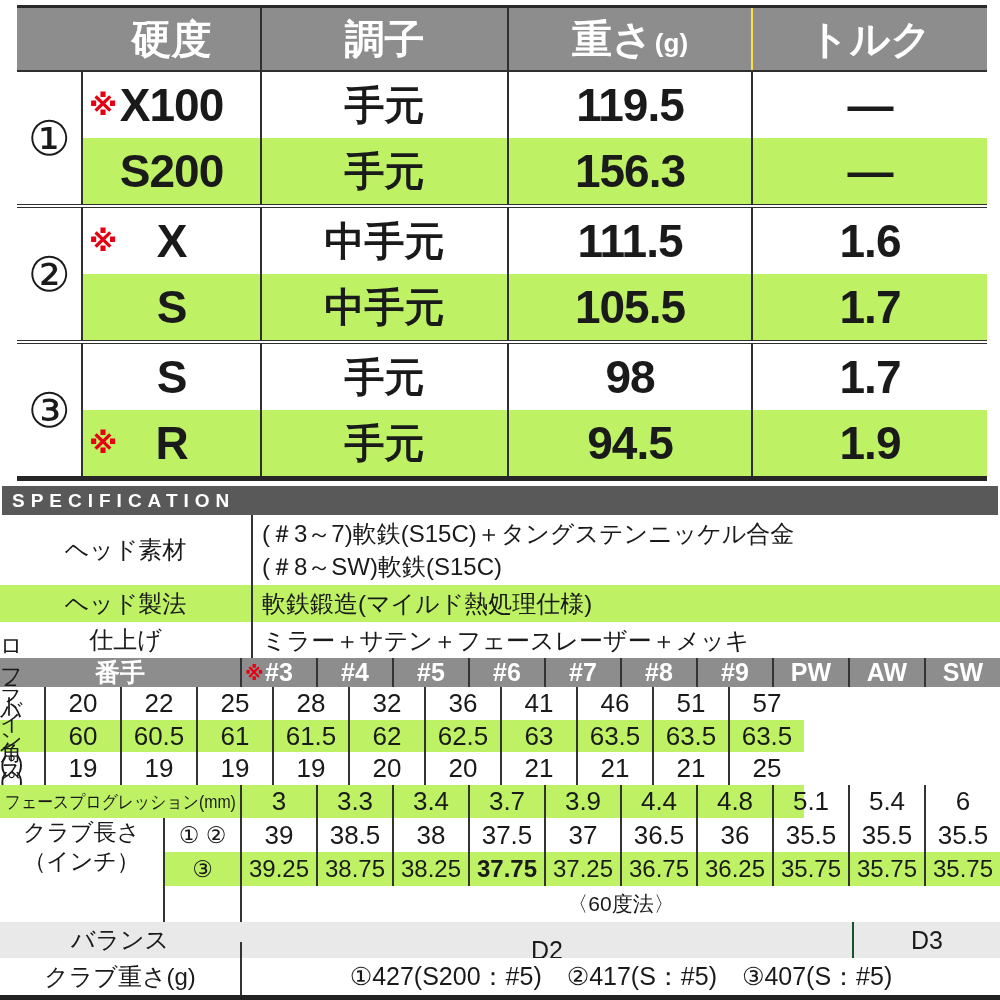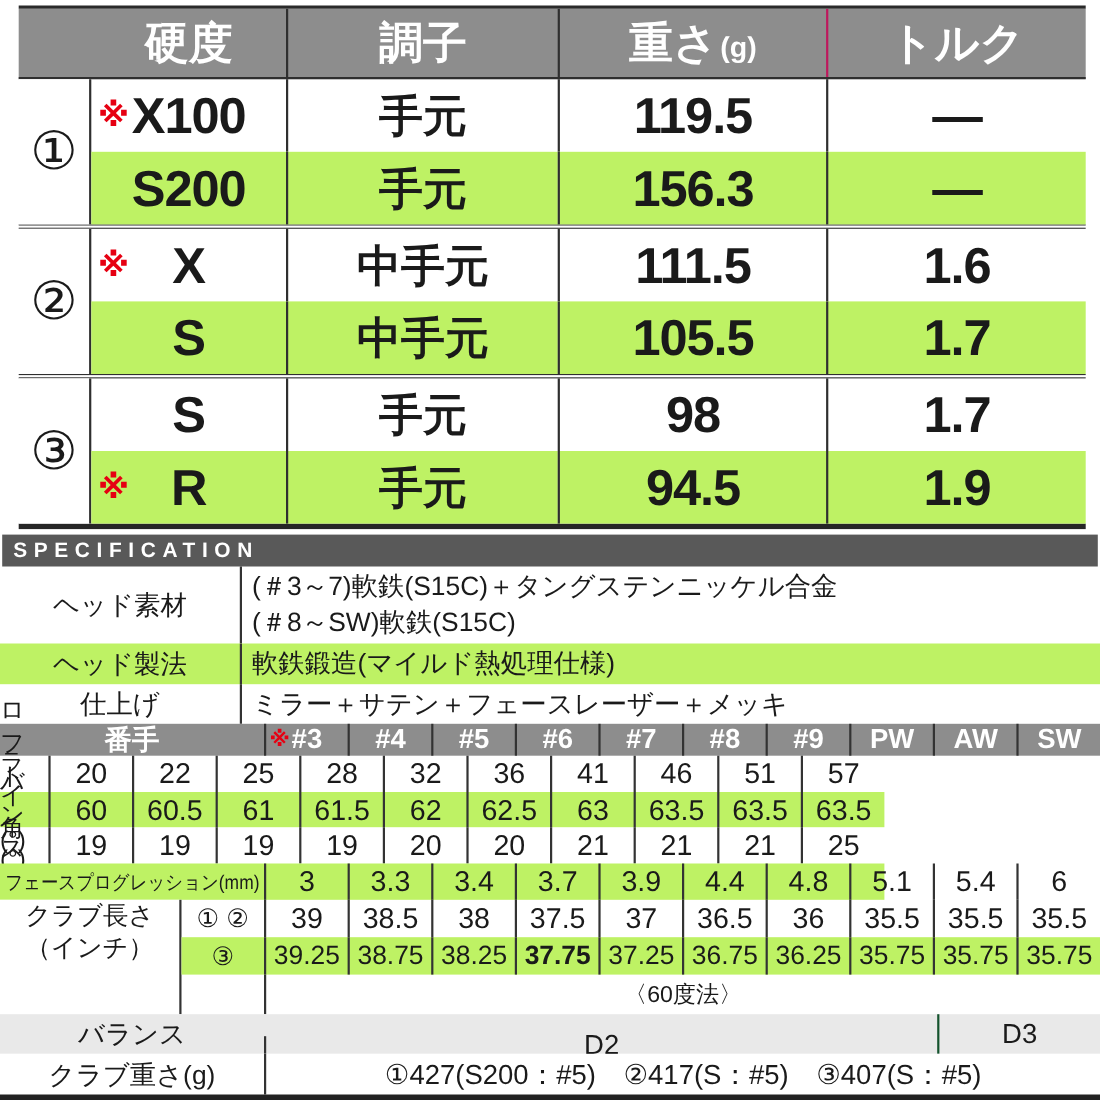--- a/index.html
+++ b/index.html
@@ -12,21 +12,21 @@
   .abs { position: absolute; }
 
   
   .shaft { left: 17px; top: 5px; width: 970px; border-top: 3px solid #2a2a2a; border-bottom: 5px solid #262626; }
   .shaft-header { display: flex; height: 64px; background: #8d8d8d; color: #fff; font-weight: bold; border-bottom: 2px solid #2f2f2f; }
   .sh-cell { display: flex; align-items: center; justify-content: center; font-size: 40px; }
   .sh-c1 { width: 66px; }
   .sh-c2 { width: 177px; }
   .sh-c3 { width: 247px; border-left: 2px solid #2f2f2f; }
   .sh-c4 { width: 244px; border-left: 2px solid #2f2f2f; }
-  .sh-c5 { width: 236px; border-left: 2px solid #be185d; }
+  .sh-c5 { width: 236px; border-left: 2px solid #fde047; }
   .unit { font-size: 26px; margin-left: 2px; margin-top: 8px; }
 
   .shaft-group { display: grid; grid-template-columns: 66px 177px 247px 244px 236px; grid-template-rows: 66px 66px; }
   .shaft-group + .shaft-group { border-top: 4px double #2f2f2f; }
   .g-num { grid-column: 1; grid-row: 1 / 3; display: flex; align-items: center; justify-content: center; font-size: 48px; border-right: 2px solid #2f2f2f; background: #fff; }
   .g-cell { display: flex; align-items: center; justify-content: center; font-weight: 600; }
   .num  { font-size: 46px; letter-spacing: -1px; }
   .kanji{ font-size: 40px; }
   .c2 { grid-column: 2; position: relative; }
   .c3 { grid-column: 3; border-left: 2px solid #2f2f2f; }
@@ -36,21 +36,21 @@
   .rb { grid-row: 2; }
   .shade { background: #bef264; }
   .ast { position: absolute; left: 6px; top: 50%; transform: translateY(-50%); color: #e60012; font-size: 29px; font-weight: bold; letter-spacing: 0; }
 
   
   .spec-bar { left: 2px; top: 486px; width: 996px; height: 29px; background: #595959; color: #fff;
     display: flex; align-items: center; font-size: 19px; font-weight: bold; letter-spacing: 6px; padding-left: 10px; }
 
   
   .spec-row { left: 0; width: 1000px; display: flex; }
-  .spec-label { width: 218px; display: flex; align-items: center; justify-content: center; font-size: 24px; }
+  .spec-label { width: 251px; display: flex; align-items: center; justify-content: center; font-size: 24px; }
   .spec-value { flex: 1; border-left: 2px solid #333; display: flex; flex-direction: column; justify-content: center; padding-left: 9px; font-size: 24px; line-height: 33px; }
 
   
   .club-header { left: 0; top: 658px; width: 1000px; height: 29px; display: flex; background: #8d8d8d; color: #fff; font-weight: bold; position: absolute; }
   .ch-label { width: 240px; display: flex; align-items: center; justify-content: center; font-size: 25px; }
   .vals { width: 760px; display: grid; grid-template-columns: repeat(10, 76px); }
   .hcell { border-left: 2px solid #333; display: flex; align-items: center; justify-content: center; font-size: 25px; }
   .club-ast { position: absolute; left: 245px; top: 50%; transform: translateY(-50%); color: #e60012; font-size: 19px; font-weight: bold; }
 
   .crow { left: 0; width: 804px; display: flex; }

